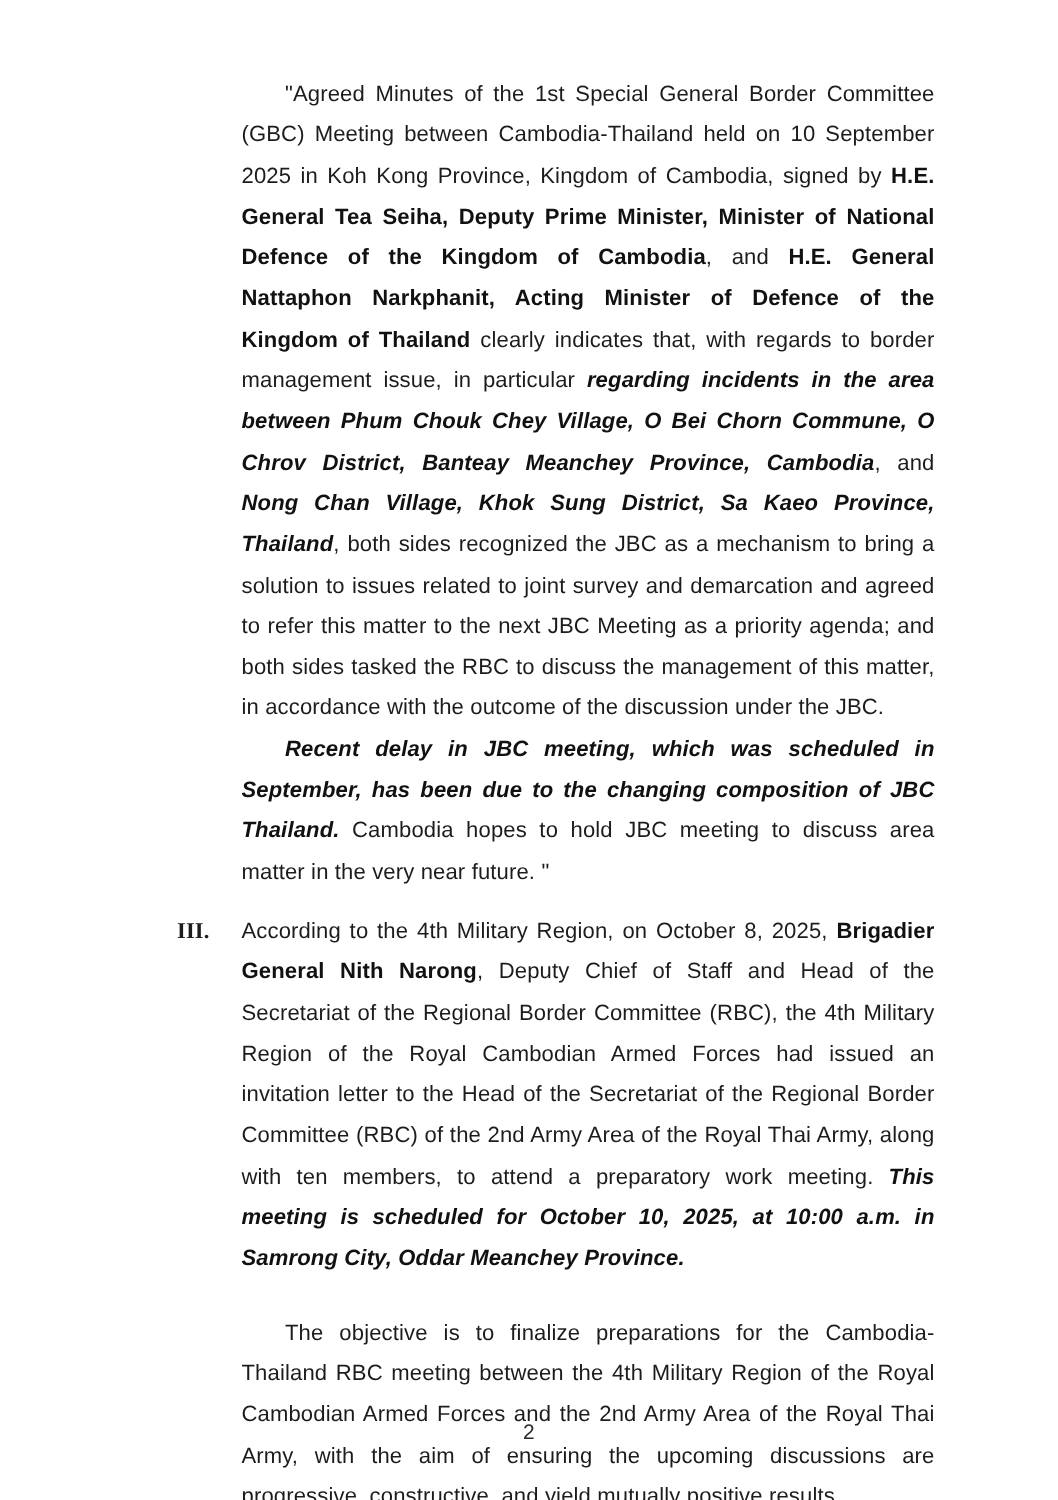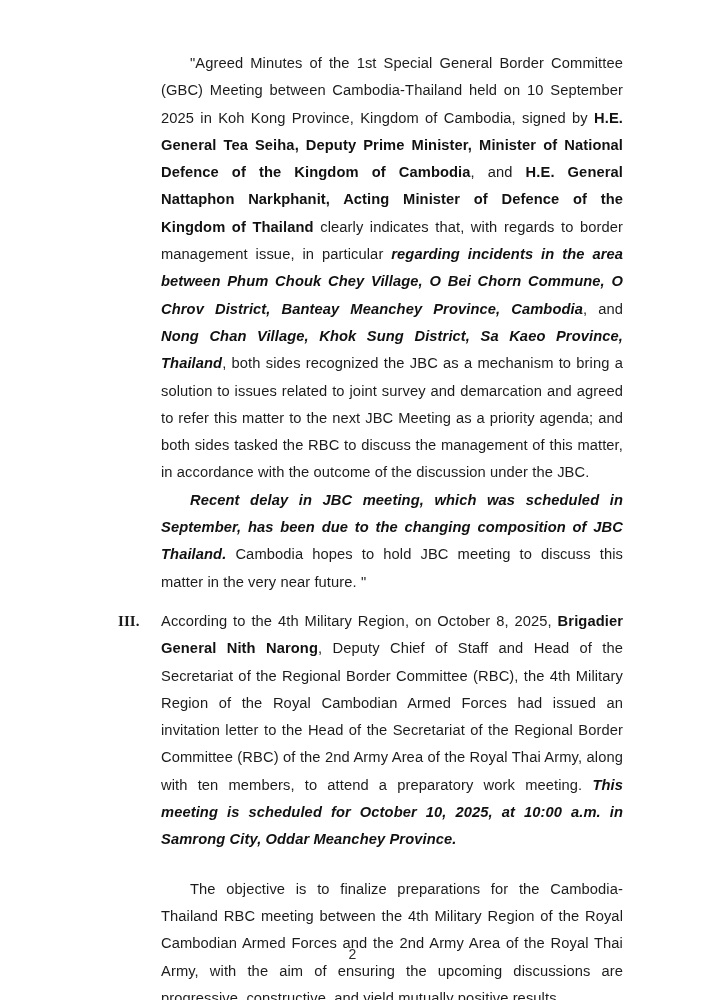--- a/index.html
+++ b/index.html
@@ -60,18 +60,18 @@
     font-size: 14px;
     color: #2a2a2a;
   }
 </style>
 </head>
 <body>
 
 <div class="page">
   <div class="doc-body" id="doc-body">
       <div class="para indent"><span class="run-r">"Agreed Minutes of the 1st Special General Border Committee (GBC) Meeting between Cambodia-Thailand held on 10 September 2025 in Koh Kong Province, Kingdom of Cambodia, signed by </span><span class="run-b">H.E. General Tea Seiha, Deputy Prime Minister, Minister of National Defence of the Kingdom of Cambodia</span><span class="run-r">, and </span><span class="run-b">H.E. General Nattaphon Narkphanit, Acting Minister of Defence of the Kingdom of Thailand</span><span class="run-r"> clearly indicates that, with regards to border management issue, in particular </span><span class="run-bi">regarding incidents in the area between Phum Chouk Chey Village, O Bei Chorn Commune, O Chrov District, Banteay Meanchey Province, Cambodia</span><span class="run-r">, and </span><span class="run-bi">Nong Chan Village, Khok Sung District, Sa Kaeo Province, Thailand</span><span class="run-r">, both sides recognized the JBC as a mechanism to bring a solution to issues related to joint survey and demarcation and agreed to refer this matter to the next JBC Meeting as a priority agenda; and both sides tasked the RBC to discuss the management of this matter, in accordance with the outcome of the discussion under the JBC.</span></div>
-      <div class="para indent"><span class="run-bi">Recent delay in JBC meeting, which was scheduled in September, has been due to the changing composition of JBC Thailand.</span><span class="run-r"> Cambodia hopes to hold JBC meeting to discuss this matter in the very near future. "</span></div>
+      <div class="para indent"><span class="run-bi">Recent delay in JBC meeting, which was scheduled in September, has been due to the changing composition of JBC Thailand.</span><span class="run-r"> Cambodia hopes to hold JBC meeting to discuss area matter in the very near future. "</span></div>
       <div class="para numbered"><span class="marker">III.</span><span class="run-r">According to the 4th Military Region, on October 8, 2025, </span><span class="run-b">Brigadier General Nith Narong</span><span class="run-r">, Deputy Chief of Staff and Head of the Secretariat of the Regional Border Committee (RBC), the 4th Military Region of the Royal Cambodian Armed Forces had issued an invitation letter to the Head of the Secretariat of the Regional Border Committee (RBC) of the 2nd Army Area of the Royal Thai Army, along with ten members, to attend a preparatory work meeting. </span><span class="run-bi">This meeting is scheduled for October 10, 2025, at 10:00 a.m. in Samrong City, Oddar Meanchey Province.</span></div>
       <div class="para indent"><span class="run-r">The objective is to finalize preparations for the Cambodia-Thailand RBC meeting between the 4th Military Region of the Royal Cambodian Armed Forces and the 2nd Army Area of the Royal Thai Army, with the aim of ensuring the upcoming discussions are progressive, constructive, and yield mutually positive results.</span></div>
     </div>
   <div class="page-number">2</div>
 </div>
 
 </body></html>

